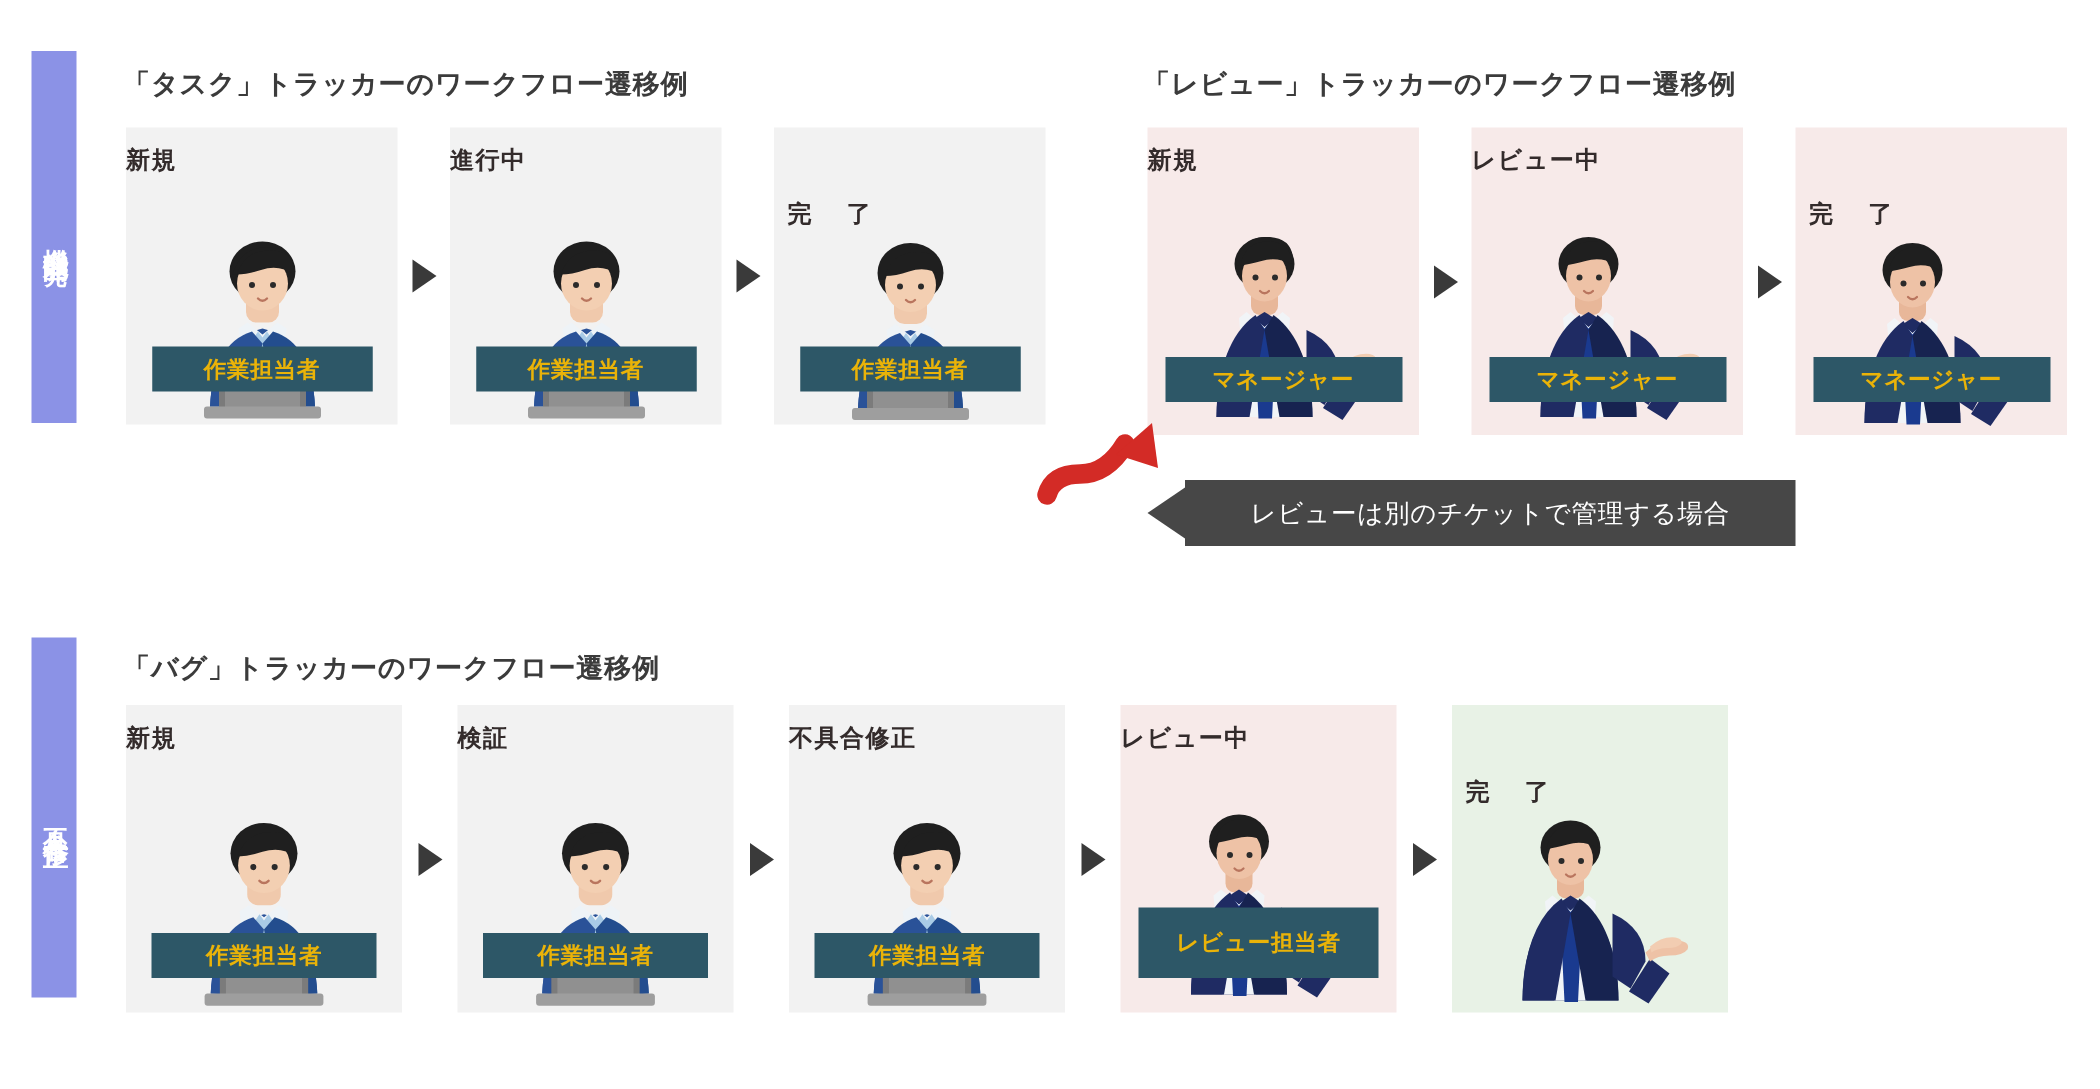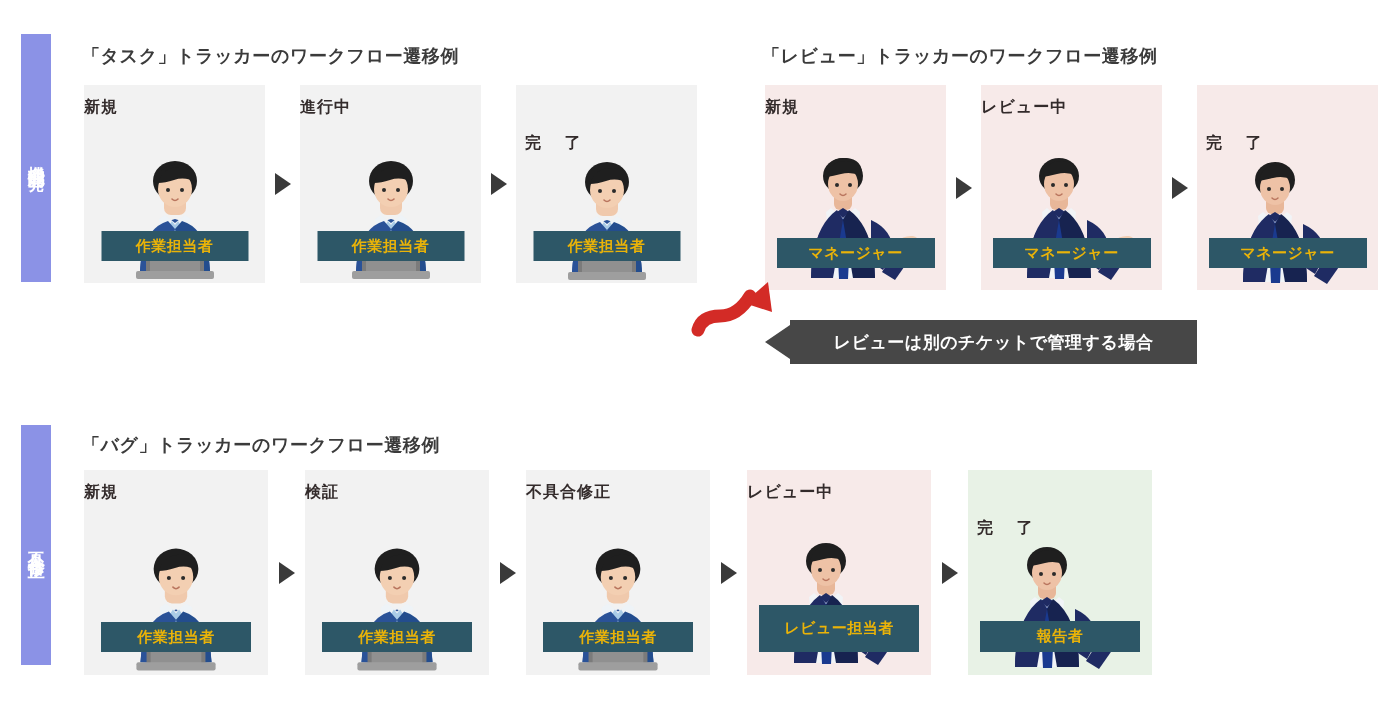--- a/index.html
+++ b/index.html
@@ -127,21 +127,21 @@
 
   
   .callout {
     position: absolute;
     background: #474747;
     color: #ffffff;
     display: flex;
     align-items: center;
     justify-content: center;
     font-size: 17px;
-    font-weight: 700;
+    font-weight: 400;
     letter-spacing: .5px;
     white-space: nowrap;
     font-family: "DejaVu Sans", "Liberation Sans", sans-serif;
   }
   .callout-tail {
     position: absolute;
     left: -25px;
     top: 50%;
     transform: translateY(-50%);
     width: 0;
@@ -484,16 +484,15 @@
           <path d="M50 58 l12 10 l12 -10 l5 4 l-6 66 h-22 l-6 -66z" fill="#f1f4f7"></path>
           <path d="M58 64 l4 5 l4 -5 l4 5 l-3 60 h-9 l-3 -60z" fill="#1a3a8f"></path>
           <path d="M30 128 q1 -50 26 -68 l6 10 l-10 58z" fill="#1f2b63"></path>
           <path d="M94 128 q-1 -50 -26 -68 l-6 10 l10 58z" fill="#172350"></path>
           <path d="M90 70 q22 10 22 32 l-10 18 l-12 -8 z" fill="#1f2b63"></path>
           <path d="M101 122 l14 -22 l13 10 l-14 20z" fill="#1f2b63"></path>
           <path d="M112 96 q10 -10 22 -8 q8 1 6 6 q-3 4 -12 4 q-8 0 -13 4z" fill="#eec2a6"></path>
           <path d="M115 92 q8 -7 17 -6 q5 1 4 4 q-3 3 -9 3 q-7 0 -11 3z" fill="#f2cdb2"></path>
         </svg>
       </div>
-      <div class="role-label" style="bottom:23px; width:160px; height:31px;">報告者</div>
     </div>
   </div>
 </div>
 
 </body></html>

